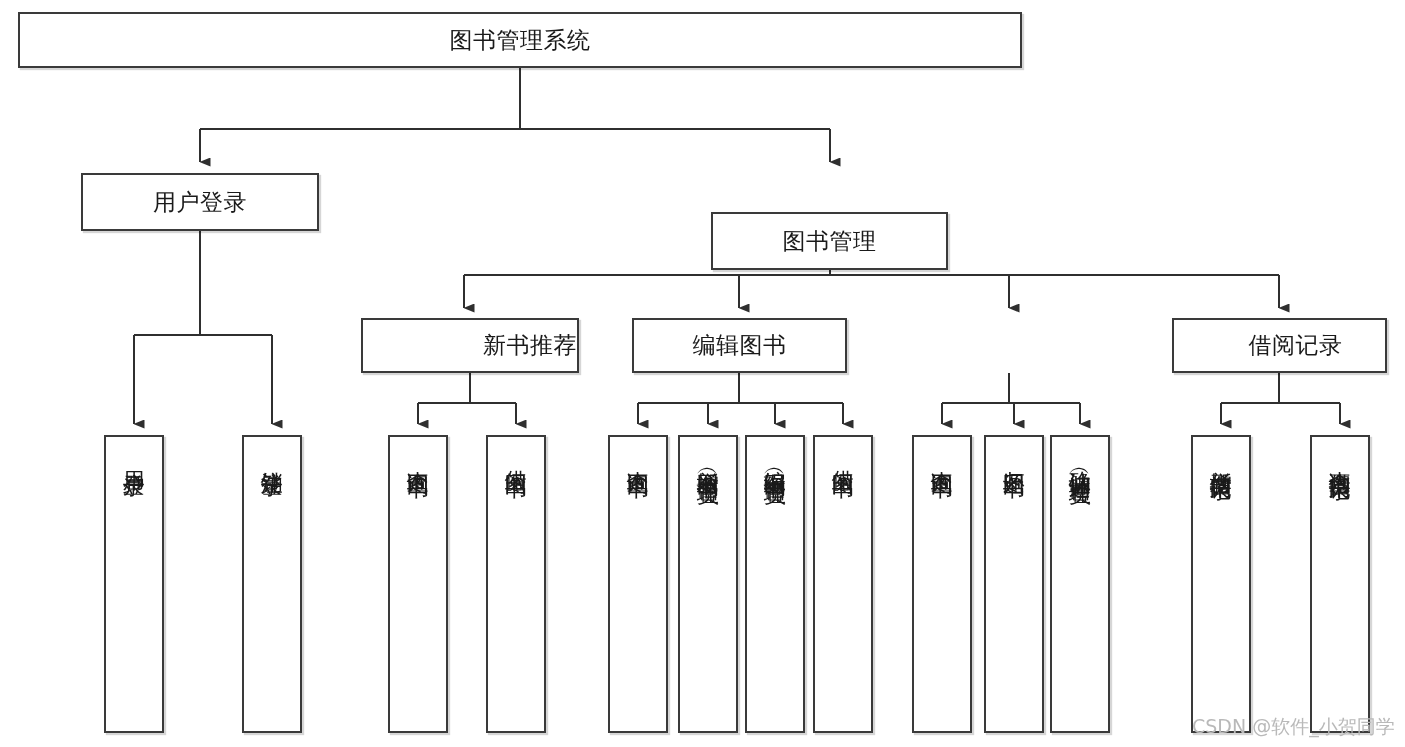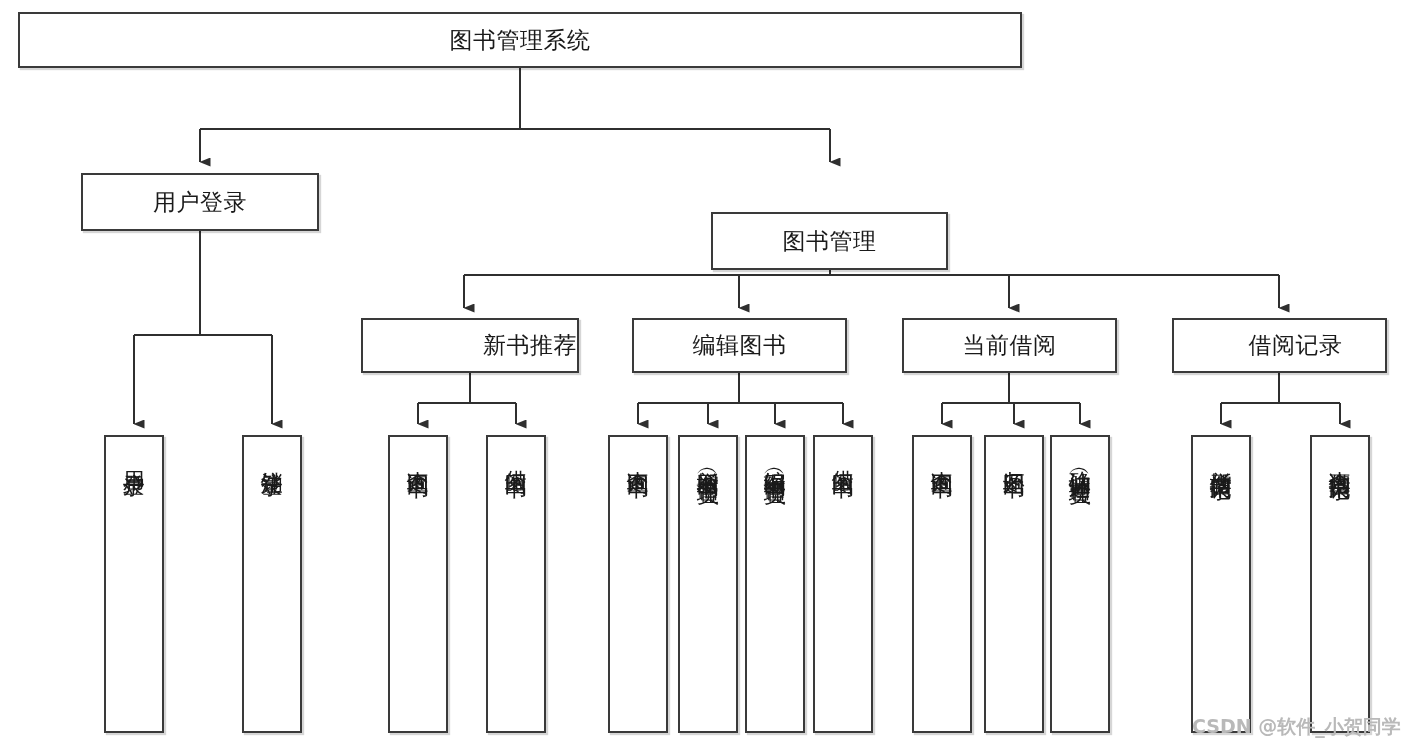--- a/index.html
+++ b/index.html
@@ -133,23 +133,20 @@
   <div class="node" style="left: 711px; top: 173px; width: 237px; height: 58px; margin-top: 39px;">
     <span class="node-label">图书管理</span>
   </div>
 
   <div class="node" style="left: 361px; top: 318px; width: 218px; height: 55px; justify-content: flex-end;">
     <span class="node-label">新书推荐</span>
   </div>
   <div class="node" style="left: 632px; top: 318px; width: 215px; height: 55px;">
     <span class="node-label">编辑图书</span>
   </div>
-  <div class="node" style="left: 902px; top: 318px; width: 215px; height: 55px;">
-    <span class="node-label">当前借阅</span>
-  </div>
   <div class="node" style="left: 1172px; top: 318px; width: 215px; height: 55px; padding-left: 32px;">
     <span class="node-label">借阅记录</span>
   </div>
 
   <div class="node vertical" style="left: 104px; top: 435px; width: 60px; height: 298px;">
     <span class="node-label">用户登录</span>
   </div>
   <div class="node vertical" style="left: 242px; top: 435px; width: 60px; height: 298px;">
     <span class="node-label">注销登录</span>
   </div>
@@ -180,15 +177,15 @@
   <div class="node vertical" style="left: 1050px; top: 435px; width: 60px; height: 298px;">
     <span class="node-label">确认归还（管理员）</span>
   </div>
   <div class="node vertical" style="left: 1191px; top: 435px; width: 60px; height: 298px;">
     <span class="node-label">新增借阅记录</span>
   </div>
   <div class="node vertical" style="left: 1310px; top: 435px; width: 60px; height: 298px;">
     <span class="node-label">查询借阅记录</span>
   </div>
 
-  <div class="watermark" style="left: 1192px; top: 714px; color: rgb(185, 185, 185); font-weight: bold;">CSDN @软件_小贺同学</div>
+  <div class="watermark" style="left: 1192px; top: 714px; color: rgb(185, 185, 185);">CSDN @软件_小贺同学</div>
 
 </div>
 
 </body></html>

